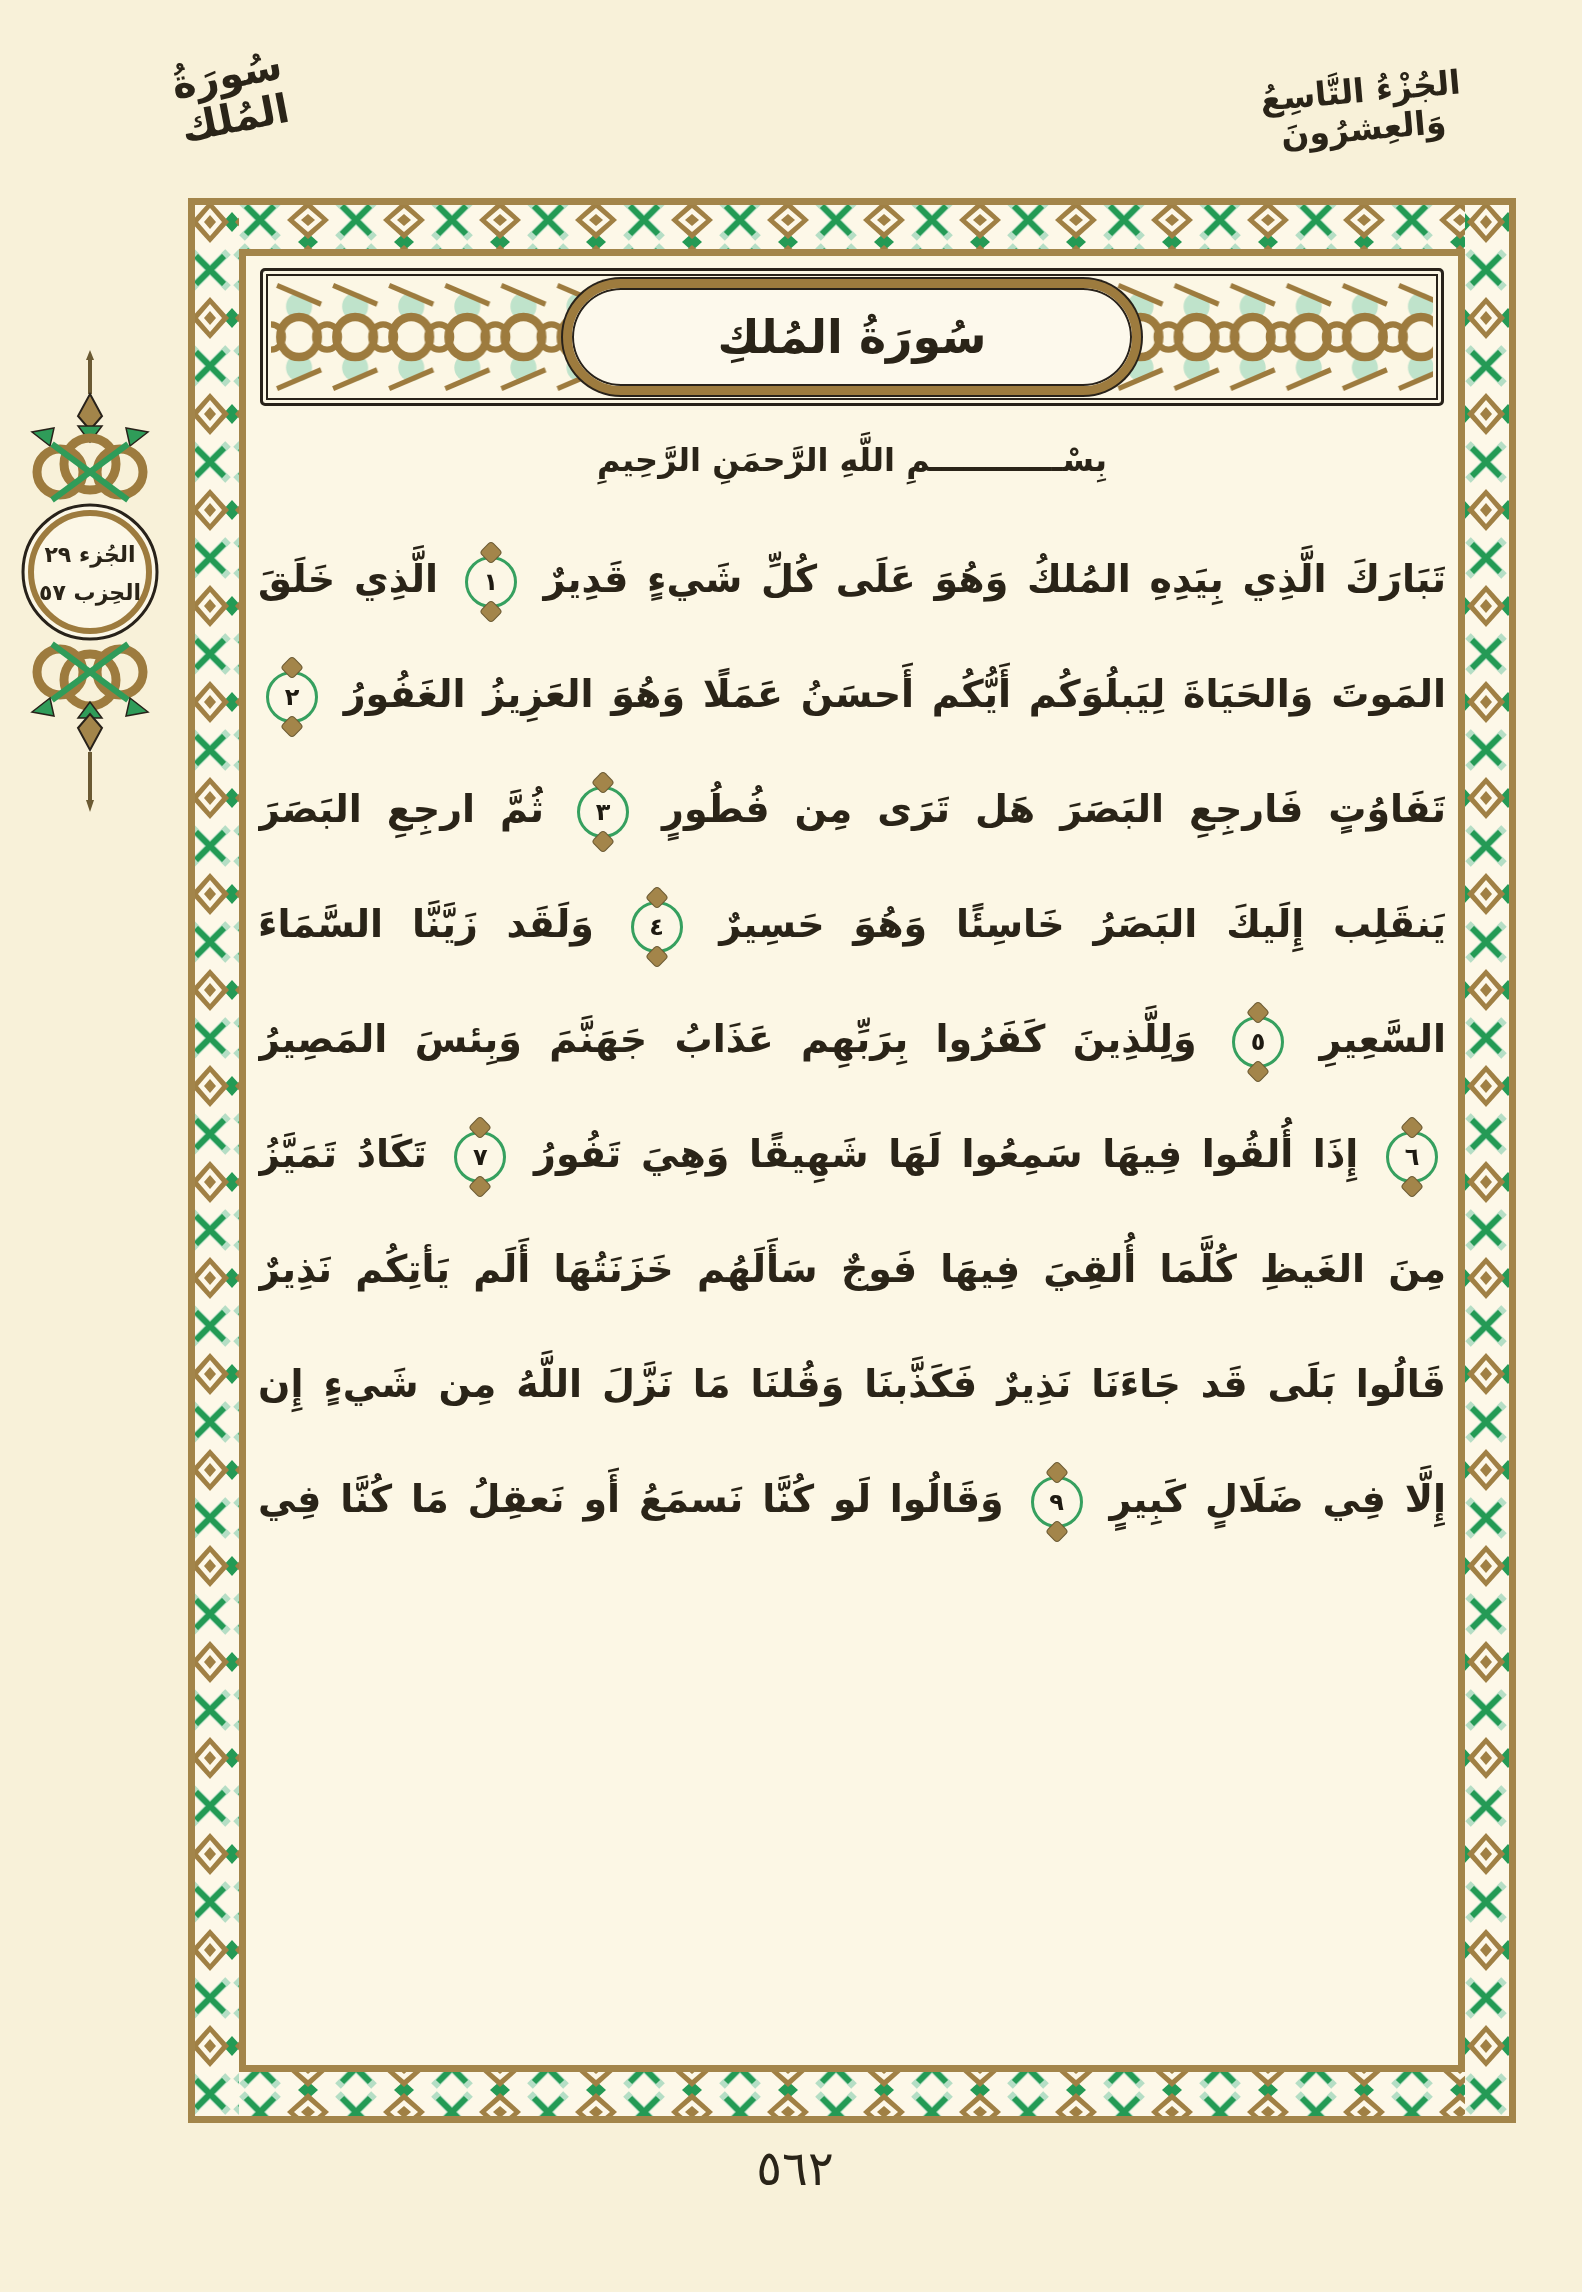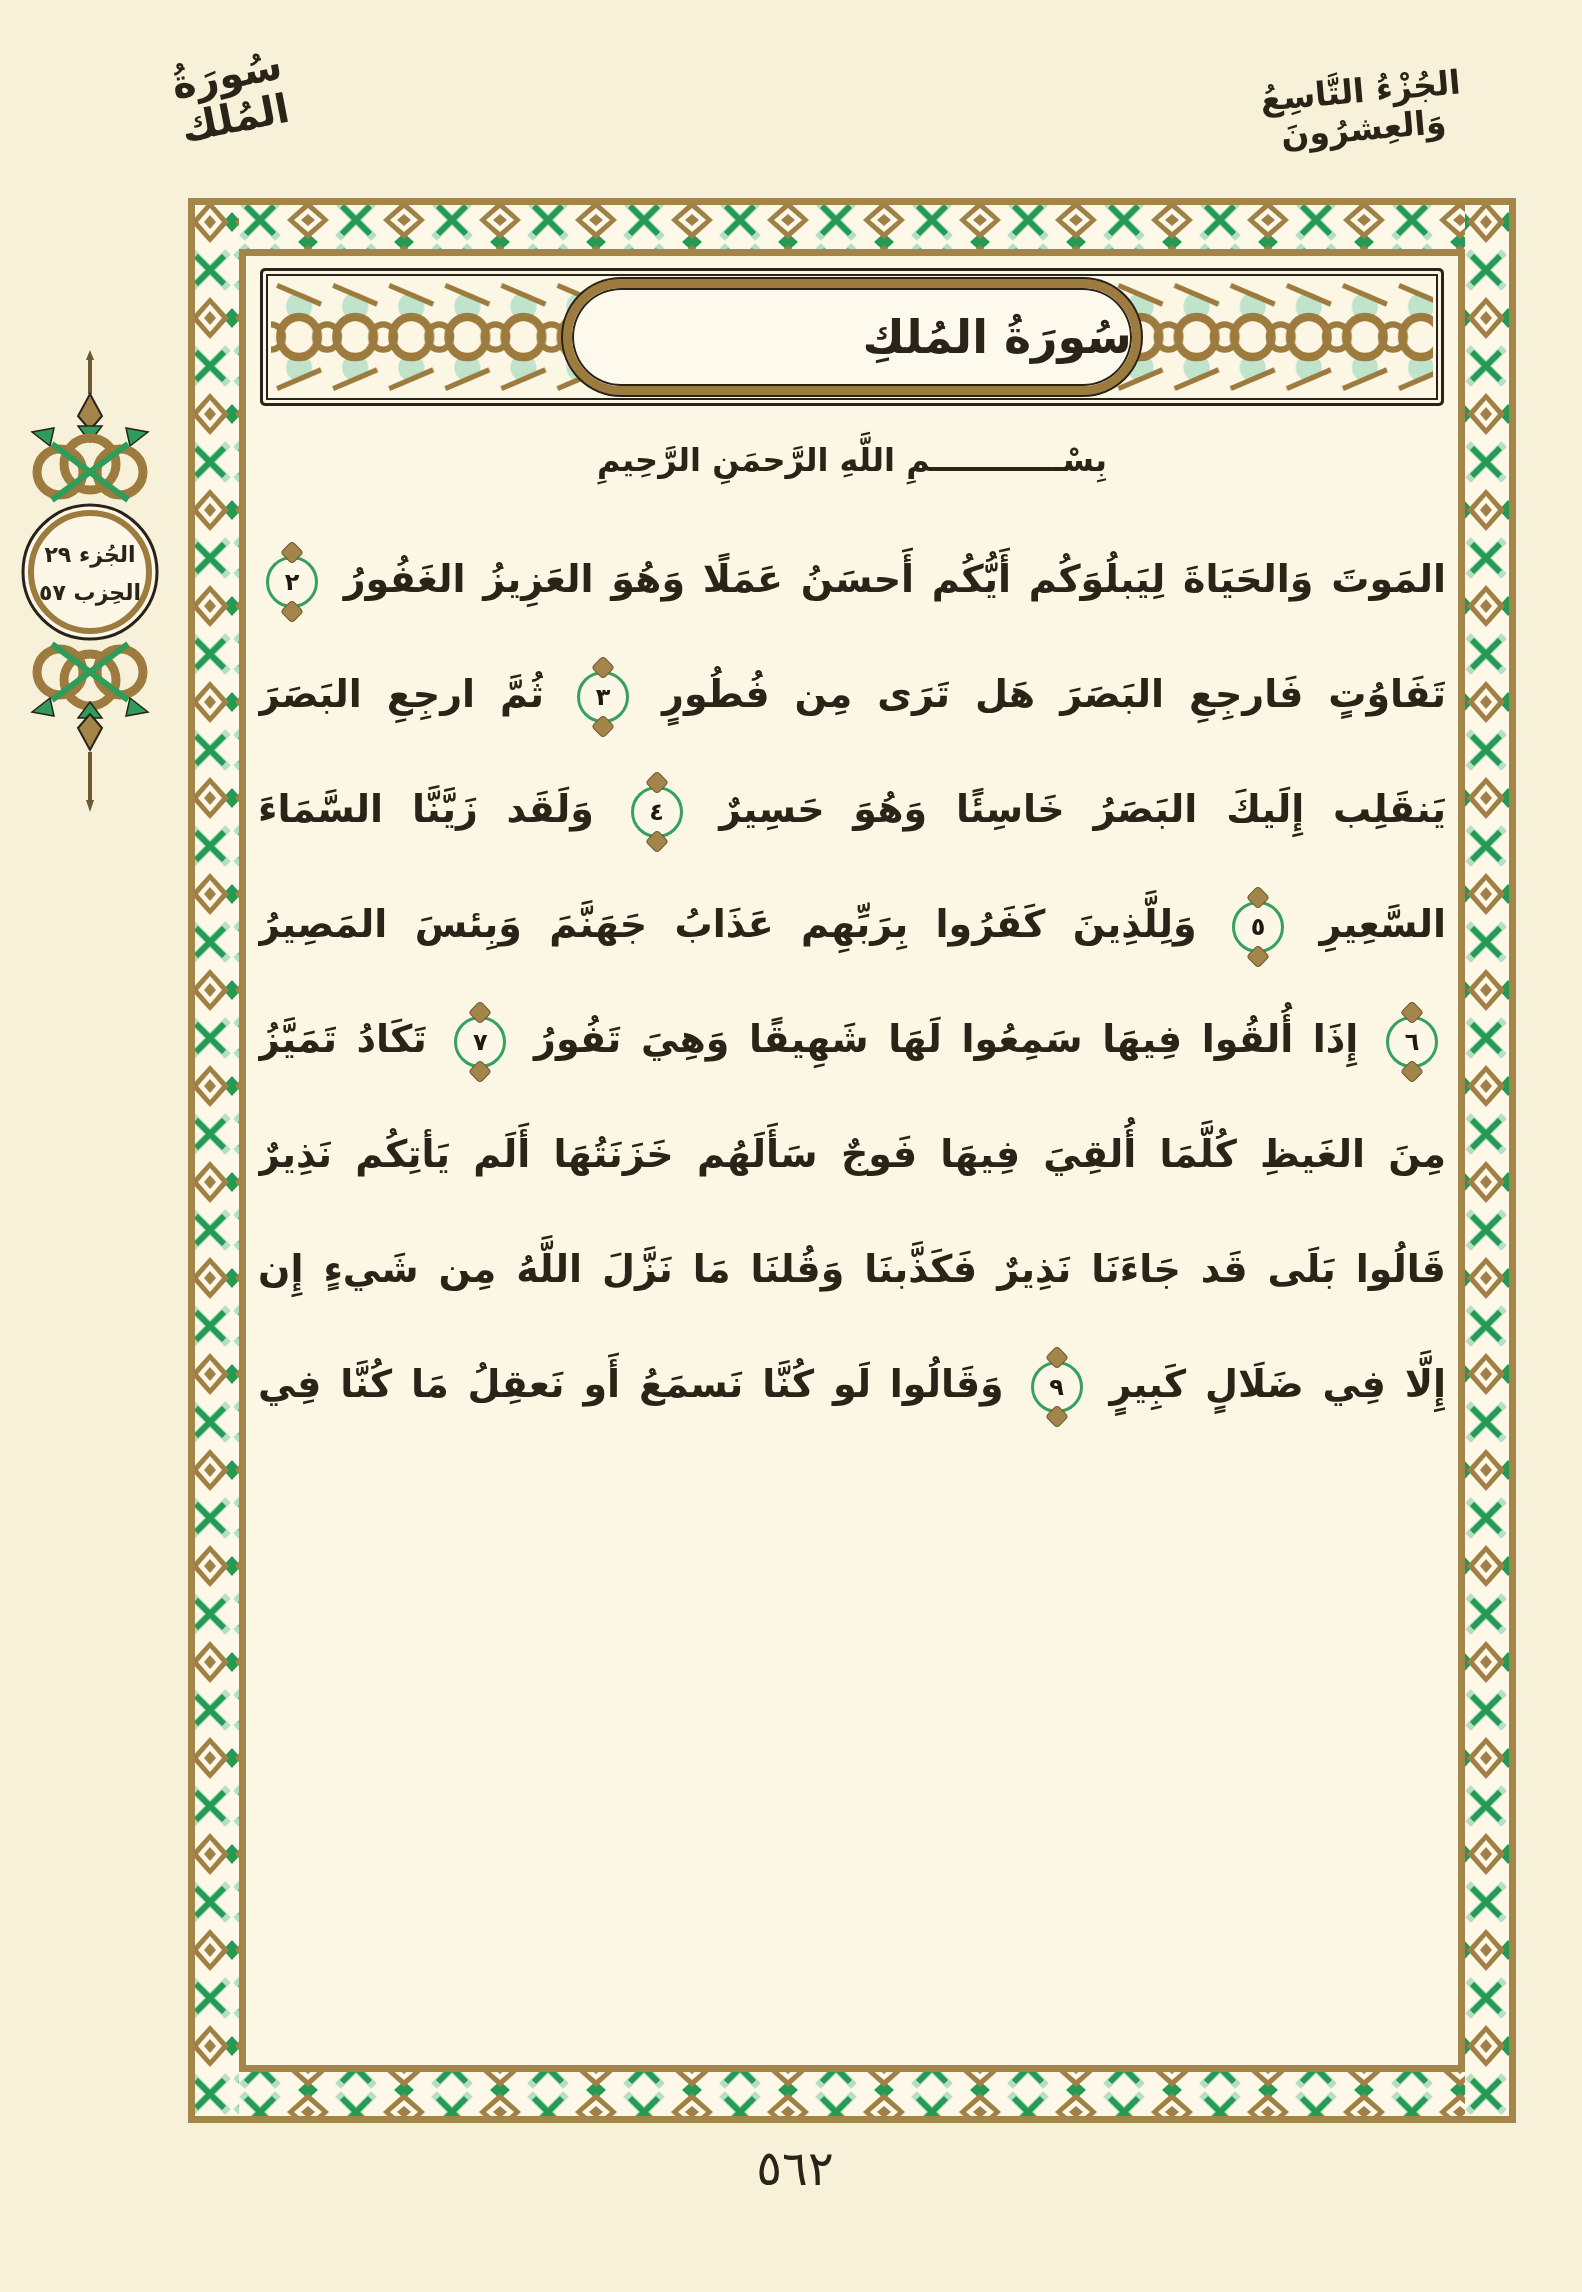--- a/index.html
+++ b/index.html
@@ -30,21 +30,21 @@
   .cartouche{
     position:relative;margin:12px 14px 0;height:132px;
     border:3px solid #28221a;border-radius:5px;background:#fcf7e5;
     box-shadow:inset 0 0 0 3px #fcf7e5, inset 0 0 0 5px #28221a;
   }
   .cartouche svg.orn{position:absolute;left:8px;top:8px;width:calc(100% - 16px);height:calc(100% - 16px);}
   .stadium{
     position:absolute;left:25.5%;right:25.5%;top:8px;bottom:8px;
     background:#fdf9ec;border:9px solid #9d7b3e;border-radius:64px;
     box-shadow:0 0 0 2px #28221a, inset 0 0 0 2px #28221a;
-    display:flex;align-items:center;justify-content:flex-start;
+    display:flex;align-items:center;justify-content:center;
   }
   .stadium .title{font-size:46px;font-weight:bold;}
   
   .bismillah{
     height:96px;margin-top:6px;display:flex;align-items:center;justify-content:center;
     font-size:32px;font-weight:bold;
   }
   
   .lines{margin-top:14px;padding:0 12px;}
   .qline{
@@ -184,20 +184,21 @@
         <rect width="1160" height="110" fill="url(#ornPat)"></rect>
       </svg>
       <div class="stadium">
         <span class="title">سُورَةُ المُلكِ</span>
       </div>
     </div>
 
     <div class="bismillah">بِسْــــــــــــمِ اللَّهِ الرَّحمَنِ الرَّحِيمِ</div>
 
     <div class="lines">
+        <div class="qline"><span class="qtext">تَبَارَكَ الَّذِي بِيَدِهِ المُلكُ وَهُوَ عَلَى كُلِّ شَيءٍ قَدِيرٌ</span> <span class="vmark">١</span> <span class="qtext">الَّذِي خَلَقَ</span> </div>
         <div class="qline"><span class="qtext">المَوتَ وَالحَيَاةَ لِيَبلُوَكُم أَيُّكُم أَحسَنُ عَمَلًا وَهُوَ العَزِيزُ الغَفُورُ</span> <span class="vmark">٢</span> </div>
         <div class="qline"><span class="qtext">تَفَاوُتٍ فَارجِعِ البَصَرَ هَل تَرَى مِن فُطُورٍ</span> <span class="vmark">٣</span> <span class="qtext">ثُمَّ ارجِعِ البَصَرَ كَرَّتَينِ</span> </div>
         <div class="qline"><span class="qtext">يَنقَلِب إِلَيكَ البَصَرُ خَاسِئًا وَهُوَ حَسِيرٌ</span> <span class="vmark">٤</span> <span class="qtext">وَلَقَد زَيَّنَّا السَّمَاءَ</span> </div>
         <div class="qline"><span class="qtext">السَّعِيرِ</span> <span class="vmark">٥</span> <span class="qtext">وَلِلَّذِينَ كَفَرُوا بِرَبِّهِم عَذَابُ جَهَنَّمَ وَبِئسَ المَصِيرُ</span> </div>
         <div class="qline"><span class="vmark">٦</span> <span class="qtext">إِذَا أُلقُوا فِيهَا سَمِعُوا لَهَا شَهِيقًا وَهِيَ تَفُورُ</span> <span class="vmark">٧</span> <span class="qtext">تَكَادُ تَمَيَّزُ</span> </div>
         <div class="qline"><span class="qtext">مِنَ الغَيظِ كُلَّمَا أُلقِيَ فِيهَا فَوجٌ سَأَلَهُم خَزَنَتُهَا أَلَم يَأتِكُم نَذِيرٌ</span>  </div>
         <div class="qline"><span class="qtext">قَالُوا بَلَى قَد جَاءَنَا نَذِيرٌ فَكَذَّبنَا وَقُلنَا مَا نَزَّلَ اللَّهُ مِن شَيءٍ إِن أَنتُم</span> </div>
         <div class="qline"><span class="qtext">إِلَّا فِي ضَلَالٍ كَبِيرٍ</span> <span class="vmark">٩</span> <span class="qtext">وَقَالُوا لَو كُنَّا نَسمَعُ أَو نَعقِلُ مَا كُنَّا فِي أَصحَابِ</span> </div>
       </div>
 

